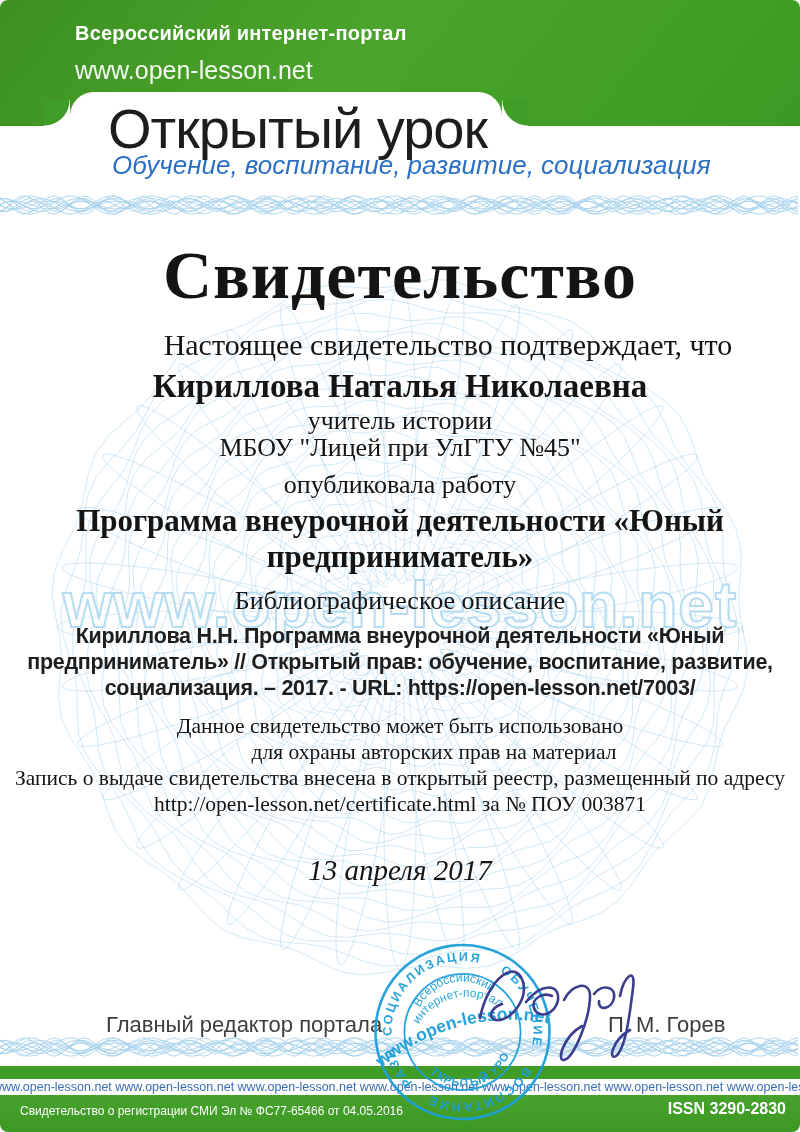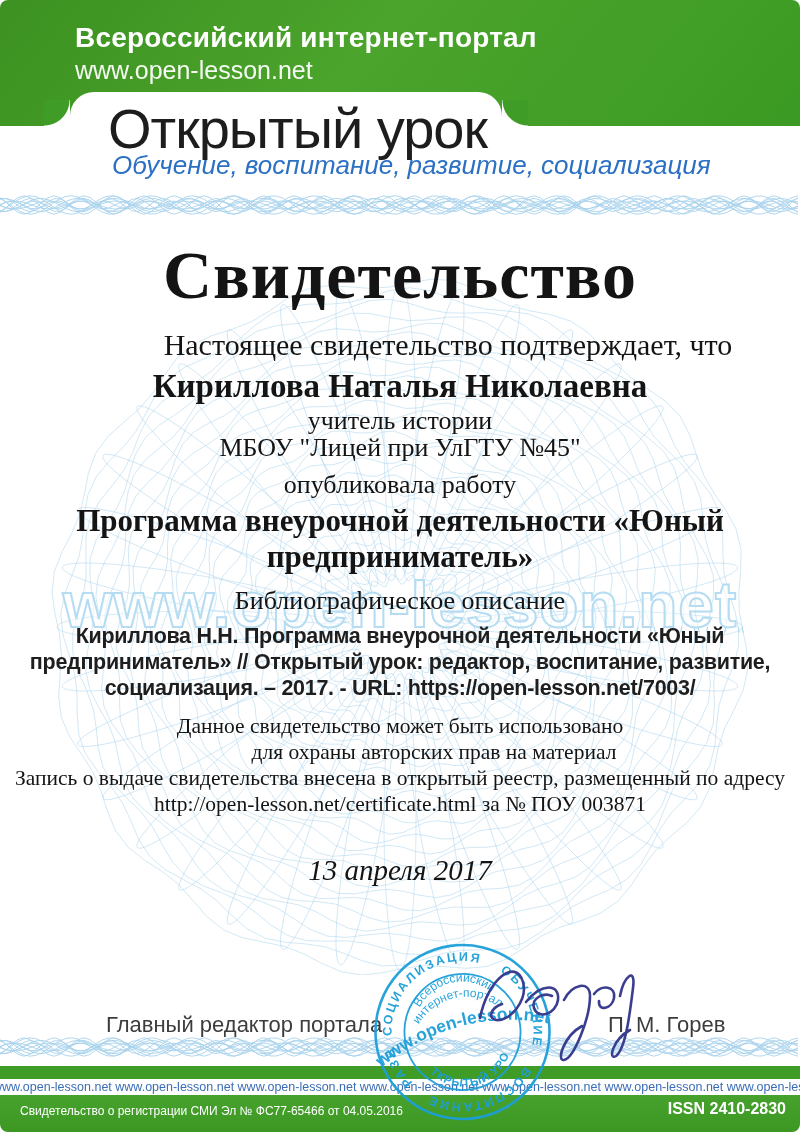--- a/index.html
+++ b/index.html
@@ -1,21 +1,21 @@
 <!DOCTYPE html>
 <html><head>
 <meta charset="utf-8">
 <style>
   html,body{margin:0;padding:0;}
   body{width:800px;height:1132px;position:relative;overflow:hidden;background:#fff;
        font-family:"Liberation Sans", sans-serif;}
   .abs{position:absolute;}
   
   .green-band{left:0;top:0;width:800px;height:126px;background:linear-gradient(130deg,#3c9120 0%,#4ba42c 45%,#3b9a23 100%);border-radius:8px 8px 0 0;z-index:2;}
-  .hdr-tagline{left:75px;top:22px;color:#fff;font-size:28px;font-weight:bold;letter-spacing:.2px;z-index:3;}
+  .hdr-tagline{left:75px;top:22px;color:#fff;font-size:20px;font-weight:bold;letter-spacing:.2px;z-index:3;}
   .hdr-url{left:75px;top:56px;color:#f4faf1;font-size:25px;z-index:3;}
   .logo-tab{left:70px;top:92px;width:432px;height:36px;background:#fff;border-radius:24px 24px 0 0;z-index:3;}
   .tab-foot{top:100px;width:26px;height:26px;z-index:3;}
   .tab-foot.l{left:44px;background:radial-gradient(circle 26px at 0 0,#3f9c27 0 25px,#fff 26px);}
   .tab-foot.r{left:502px;background:radial-gradient(circle 26px at 100% 0,#3f9c27 0 25px,#fff 26px);}
   .logo-title{left:108px;top:96px;font-size:56px;font-weight:400;color:#1d1d1d;letter-spacing:-1px;z-index:4;}
   .logo-subtitle{left:112px;top:150px;font-size:26px;font-style:italic;font-weight:500;color:#2b70c4;z-index:4;}
   
   .band-top{left:0;top:192px;z-index:0;}
   .band-bottom{left:0;top:1034px;z-index:0;}
@@ -166,21 +166,21 @@
 <div class="abs cline ser role">учитель истории</div>
 <div class="abs cline ser school">МБОУ "Лицей при УлГТУ №45"</div>
 <div class="abs cline ser action">опубликовала работу</div>
 <div class="abs cline ser worktitle">
   <div>Программа внеурочной деятельности «Юный</div>
   <div>предприниматель»</div>
 </div>
 <div class="abs cline ser bibhead">Библиографическое описание</div>
 <div class="abs cline citation">
   <div>Кириллова Н.Н. Программа внеурочной деятельности «Юный</div>
-  <div>предприниматель» // Открытый урок: редактор, воспитание, развитие,</div>
+  <div>предприниматель» // Открытый прав: обучение, воспитание, развитие,</div>
   <div>социализация. – 2017. - URL: https://open-lesson.net/7003/</div>
 </div>
 <div class="abs cline ser small-ser usage1">Данное свидетельство может быть использовано</div>
 <div class="abs cline ser small-ser usage2">для охраны авторских прав на материал</div>
 <div class="abs cline ser small-ser reg1">Запись о выдаче свидетельства внесена в открытый реестр, размещенный по адресу</div>
 <div class="abs cline ser small-ser reg2">http://open-lesson.net/certificate.html за № ПОУ 003871</div>
 <div class="abs cline ser issue-date">13 апреля 2017</div>
 
 <div class="abs editor-label">Главный редактор портала</div>
 <div class="abs editor-name">П. М. Горев</div>
@@ -213,13 +213,13 @@
     <path d="M 96,60 C 104,44 122,40 122,56 C 122,78 106,118 96,120 C 88,121 96,96 114,86"></path>
     <path d="M 126,54 C 134,44 148,46 146,58 C 144,69 130,72 131,61"></path>
     <path d="M 152,56 C 156,36 168,26 165,48 C 162,72 158,108 148,116 C 140,121 144,100 162,90"></path>
   </g>
 </svg>
 
 <div class="abs strip-green"></div>
 <div class="abs url-strip">www.open-lesson.net www.open-lesson.net www.open-lesson.net www.open-lesson.net www.open-lesson.net www.open-lesson.net www.open-lesson.net www.open-lesson.net www.open-lesson.net www.open-lesson.net www.open-lesson.net www.open-lesson.net</div>
 <div class="abs footer-bar"></div>
 <div class="abs footer-reg">Свидетельство о регистрации СМИ Эл № ФС77-65466 от 04.05.2016</div>
-<div class="abs footer-issn">ISSN 2410-2830</div>
+<div class="abs footer-issn">ISSN 3290-2830</div>
 
 </body></html>

